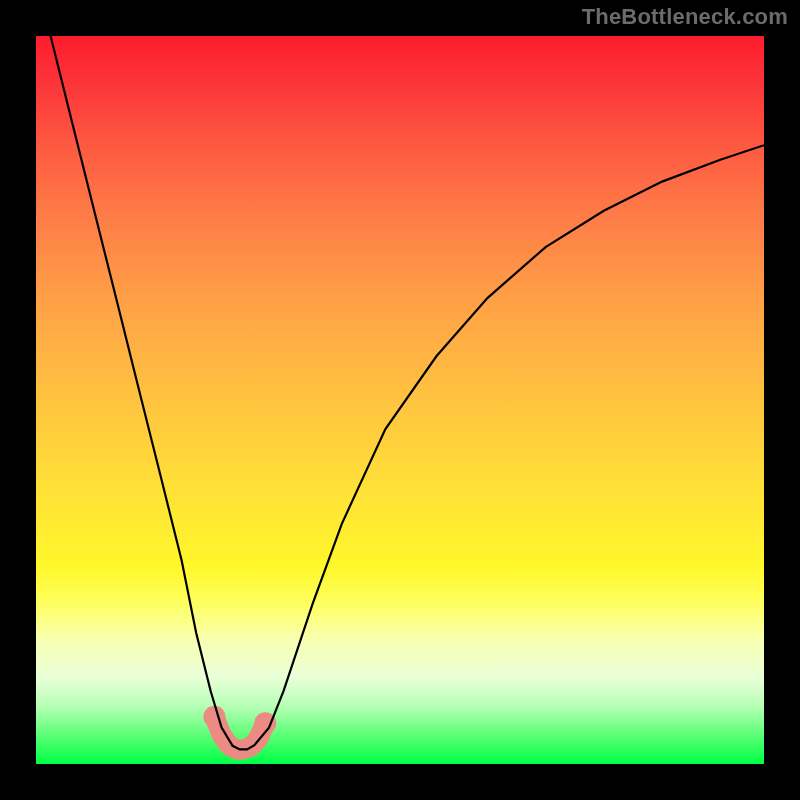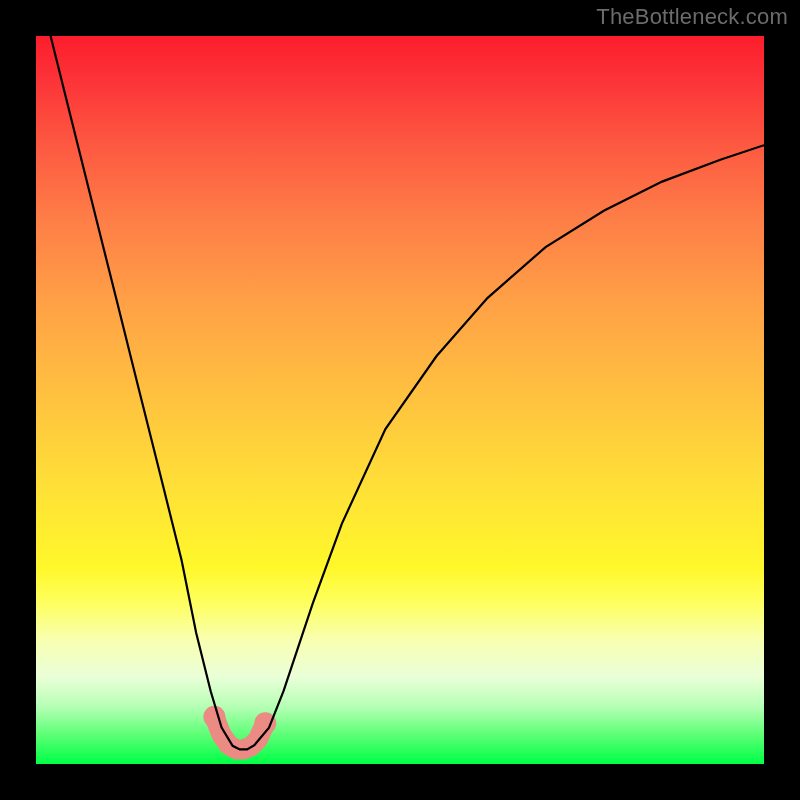--- a/index.html
+++ b/index.html
@@ -39,21 +39,21 @@
       #5cff76 96%,
       #00ff46 100%
     );
   }
   .watermark {
     position: absolute;
     top: 4px;
     right: 12px;
     color: #6b6b6b;
     font-size: 22px;
-    font-weight: 400;
+    font-weight: 700;
     letter-spacing: 0.2px;
     user-select: none;
   }
   svg.curve {
     position: absolute;
     left: 0; top: 0;
     width: 728px; height: 728px;
     overflow: visible;
   }
 </style>

